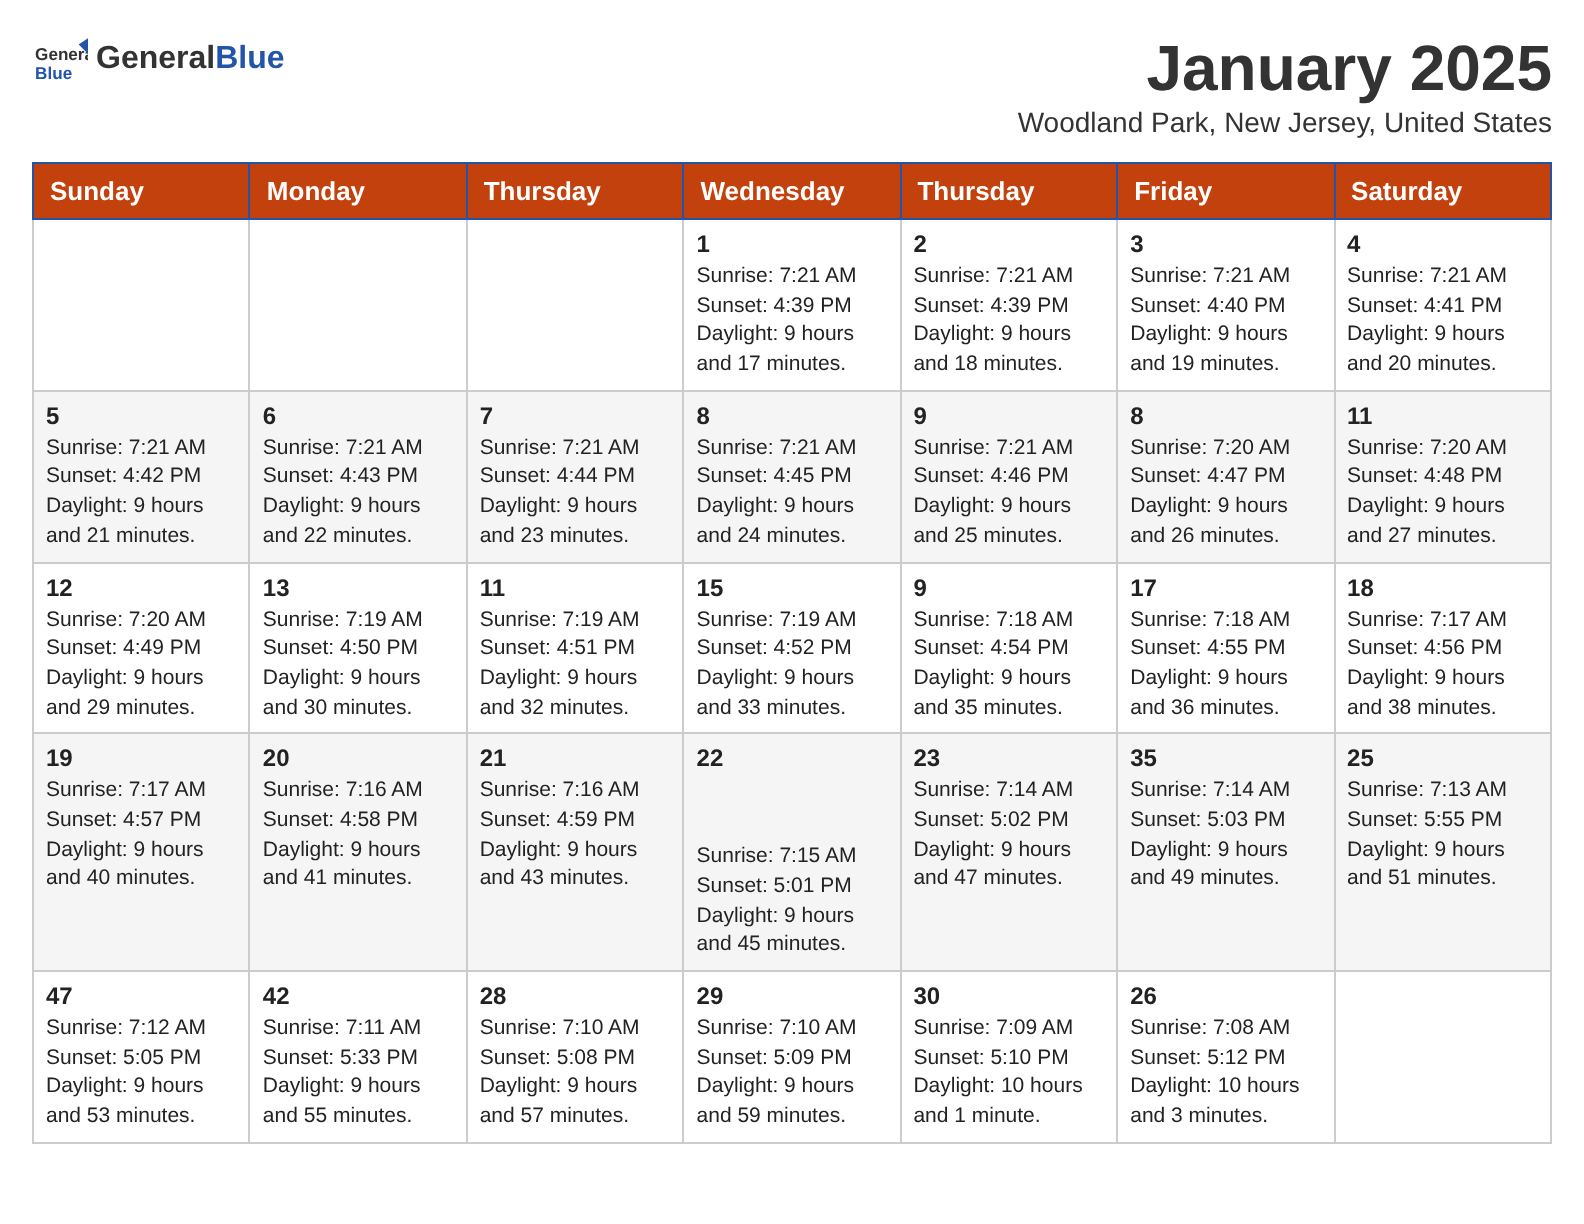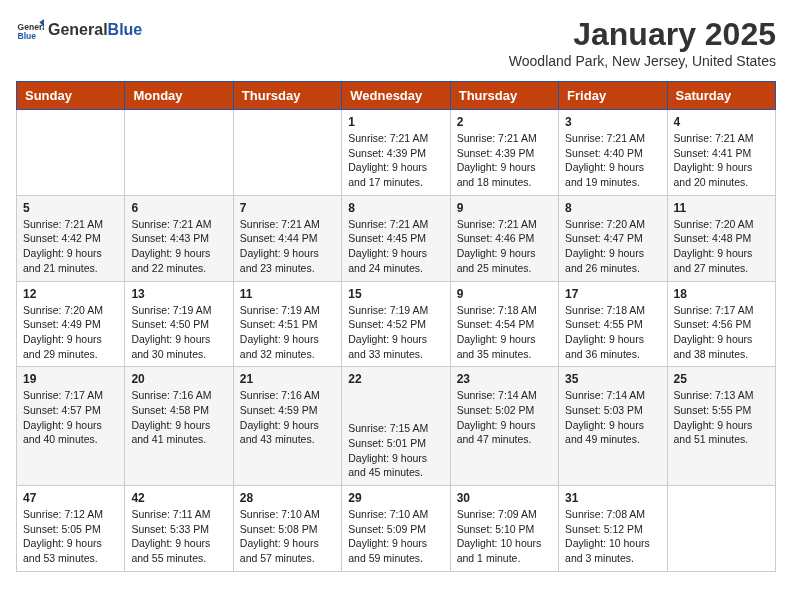--- a/index.html
+++ b/index.html
@@ -329,21 +329,21 @@
 and 59 minutes.</div>
         </td>
         <td>
           <div class="day-number">30</div>
           <div class="day-info" style="white-space: pre-line;">Sunrise: 7:09 AM
 Sunset: 5:10 PM
 Daylight: 10 hours
 and 1 minute.</div>
         </td>
         <td>
-          <div class="day-number">31</div>
+          <div class="day-number">26</div>
           <div class="day-info" style="white-space: pre-line;">Sunrise: 7:08 AM
 Sunset: 5:12 PM
 Daylight: 10 hours
 and 3 minutes.</div>
         </td>
         <td class="empty-cell"></td>
       </tr>
     </tbody>
 </table>
 

